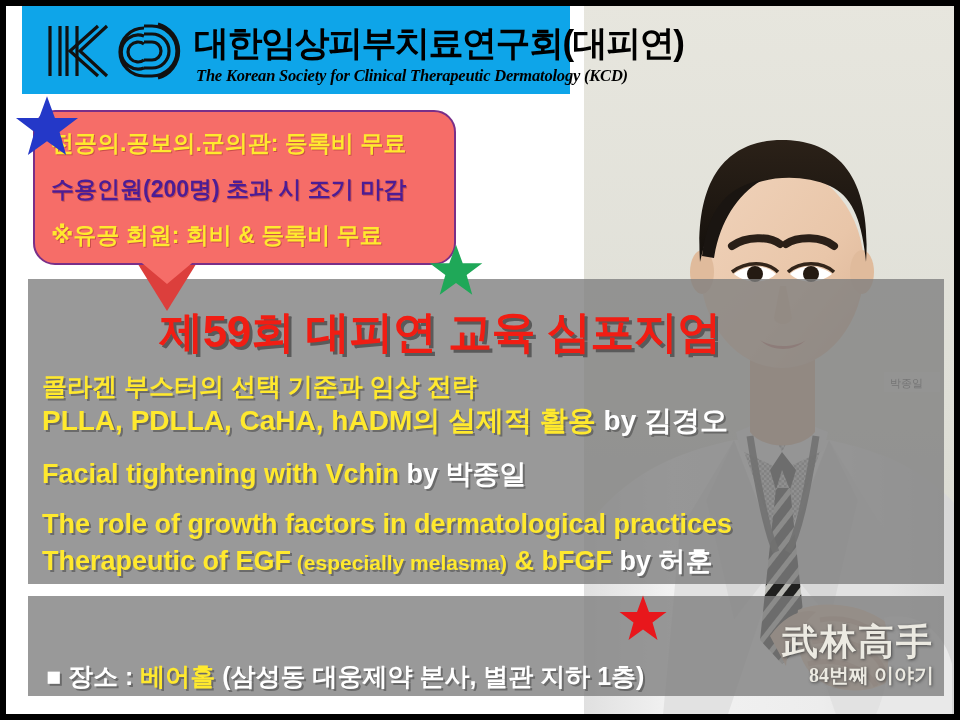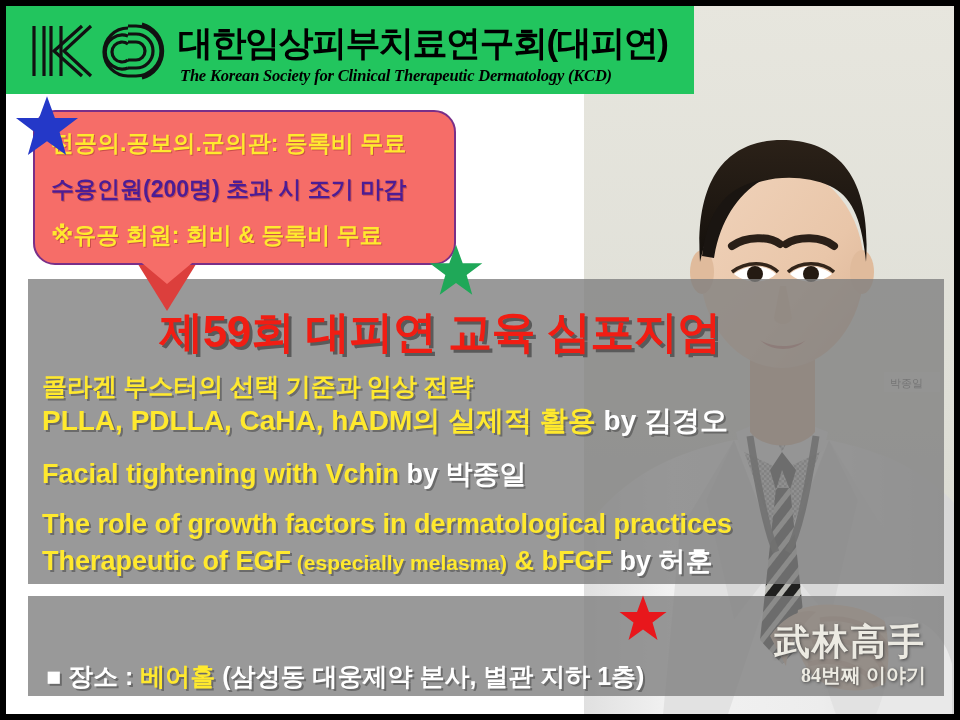--- a/index.html
+++ b/index.html
@@ -18,22 +18,22 @@
 
   
   .photo{
     position:absolute;left:578px;top:-6px;width:388px;height:726px;
     overflow:hidden;
   }
   .photo svg{display:block;width:100%;height:100%;}
 
   
   .header{
-    position:absolute;left:0px;top:0px;width:688px;height:88px;
-    background:#22c55e;
+    position:absolute;left:16px;top:0px;width:548px;height:88px;
+    background:#0ea5e9;
     z-index:6;
   }
   .logo{
     position:absolute;left:18px;top:12px;width:150px;height:66px;
   }
   .logo svg{display:block;width:100%;height:100%;}
   .org-ko{
     position:absolute;left:172px;top:16px;
     font-family:"Liberation Sans","DejaVu Sans",sans-serif;
     font-weight:bold;font-size:35px;line-height:42px;
@@ -112,39 +112,39 @@
 
   .prog{
     position:absolute;z-index:9;left:36px;
     font-weight:bold;
     color:#ffe92e;
     text-shadow:2px 2px 0 rgba(70,70,70,.55);
     white-space:nowrap;
   }
   .prog .wh{color:#ffffff;}
   .prog .sm{font-size:21px;}
-  .p1a{top:364px;font-size:25px;font-family:Liberation Serif, serif;}
+  .p1a{top:364px;font-size:25px;}
   .p1b{top:396px;font-size:28px;}
   .p2 {top:450px;font-size:27px;}
   .p3a{top:503px;font-size:27px;}
   .p3b{top:537px;font-size:27px;}
 
   .foot{
     position:absolute;z-index:9;left:40px;
     font-weight:bold;font-size:25px;
     color:#ffffff;white-space:nowrap;
     text-shadow:2px 2px 0 rgba(60,60,60,.5);
   }
   .foot .hl{color:#ffe92e;}
   .f1{top:606px;}
   .f2{top:654px;}
 
   
   .wm{
-    position:absolute;right:28px;z-index:10;
+    position:absolute;right:20px;z-index:10;
     color:#eceae2;text-align:center;
     text-shadow:1px 1px 3px rgba(60,60,60,.85);
     font-family:"Liberation Serif","DejaVu Serif",serif;
     margin-left:40px;
   }
   .wm-main{top:612px;font-size:36px;font-weight:bold;letter-spacing:2px;}
   .wm-sub {top:656px;font-size:20px;font-weight:bold;letter-spacing:0px;}
 </style>
 </head>
 <body>

